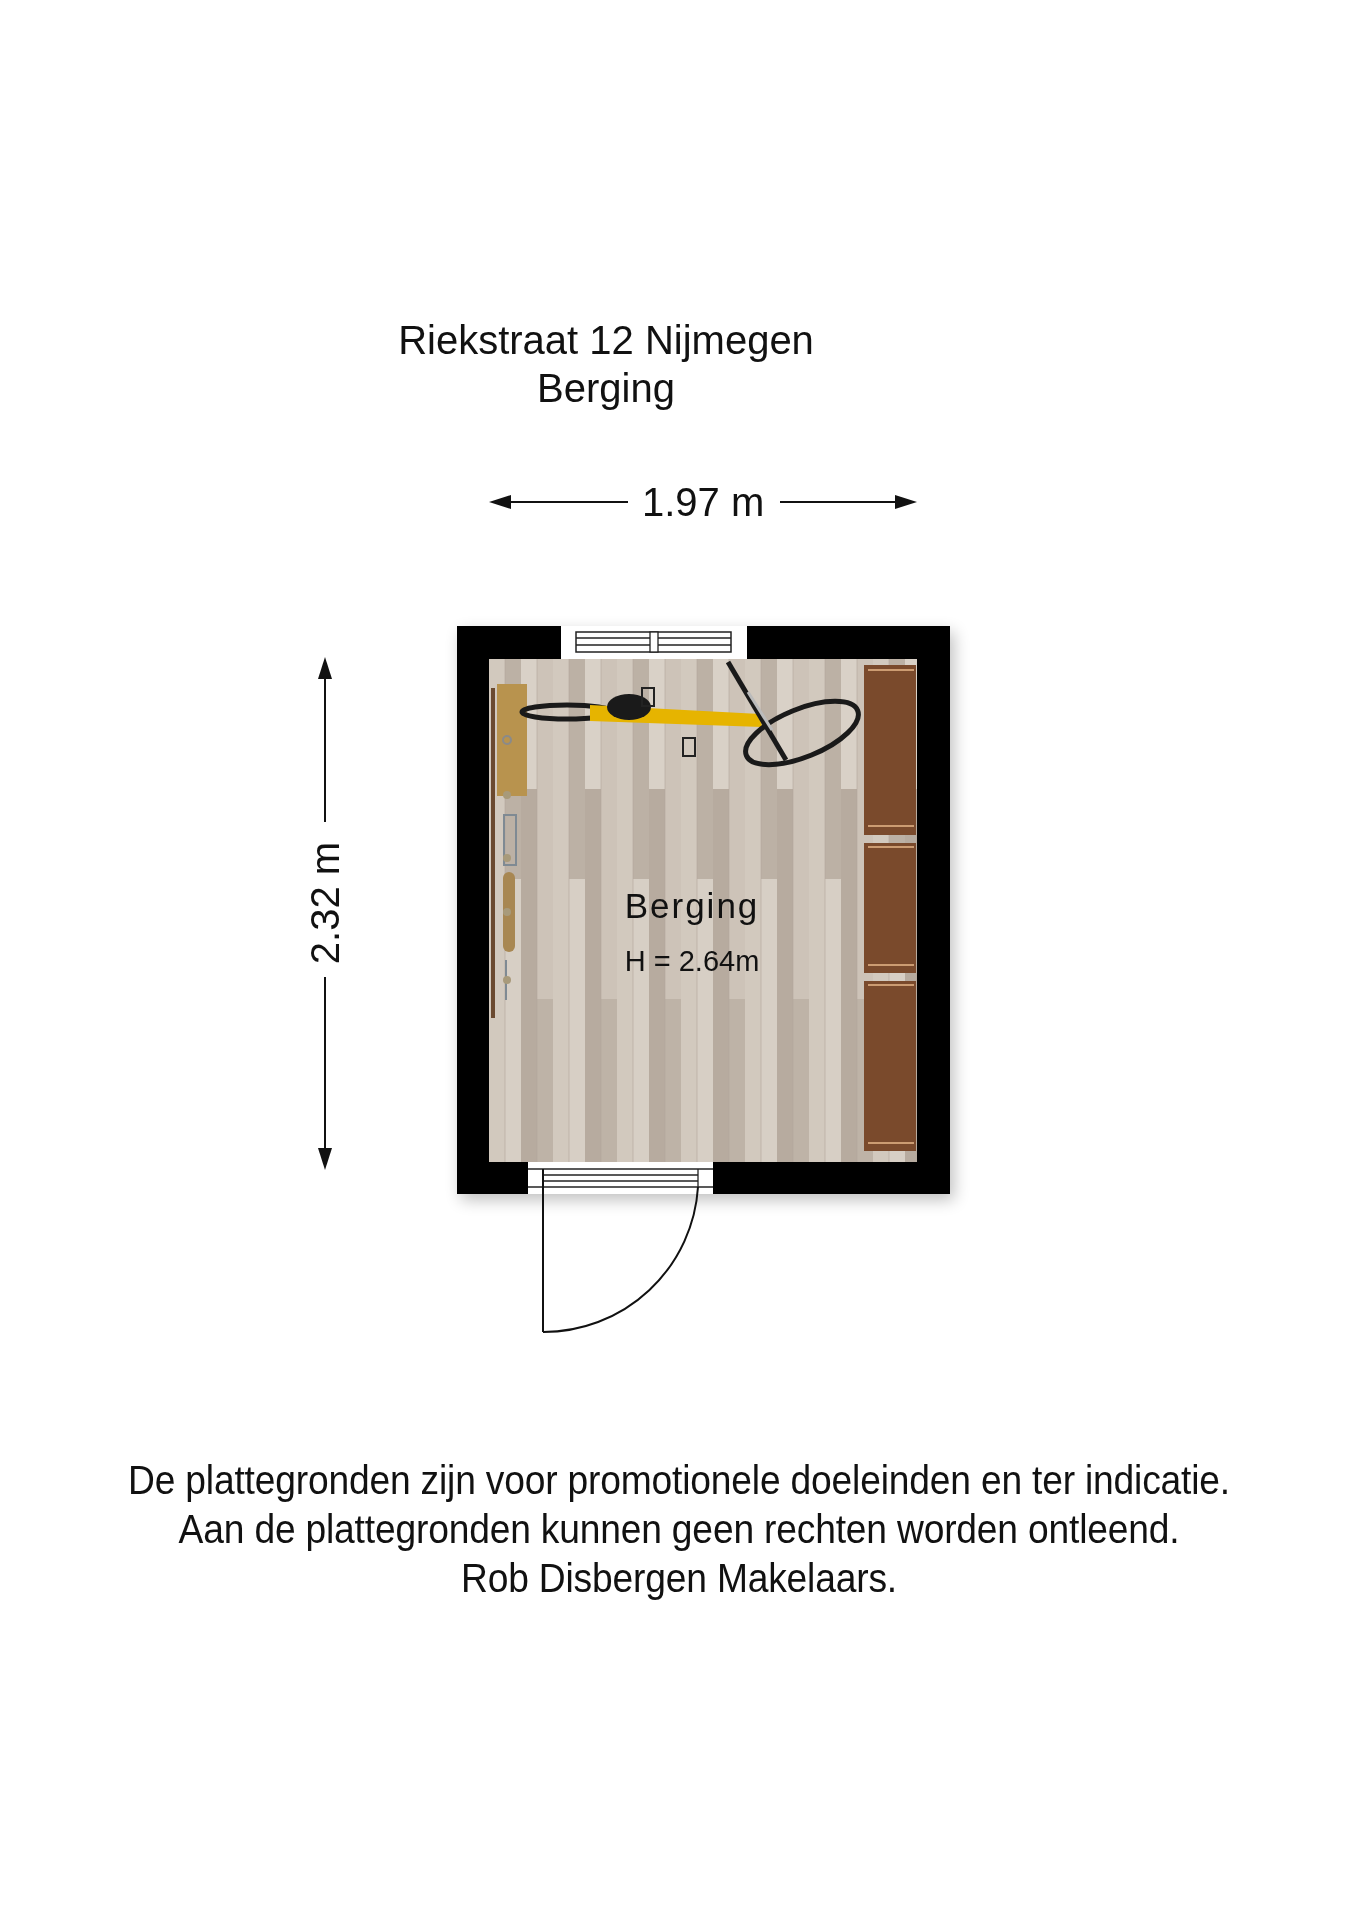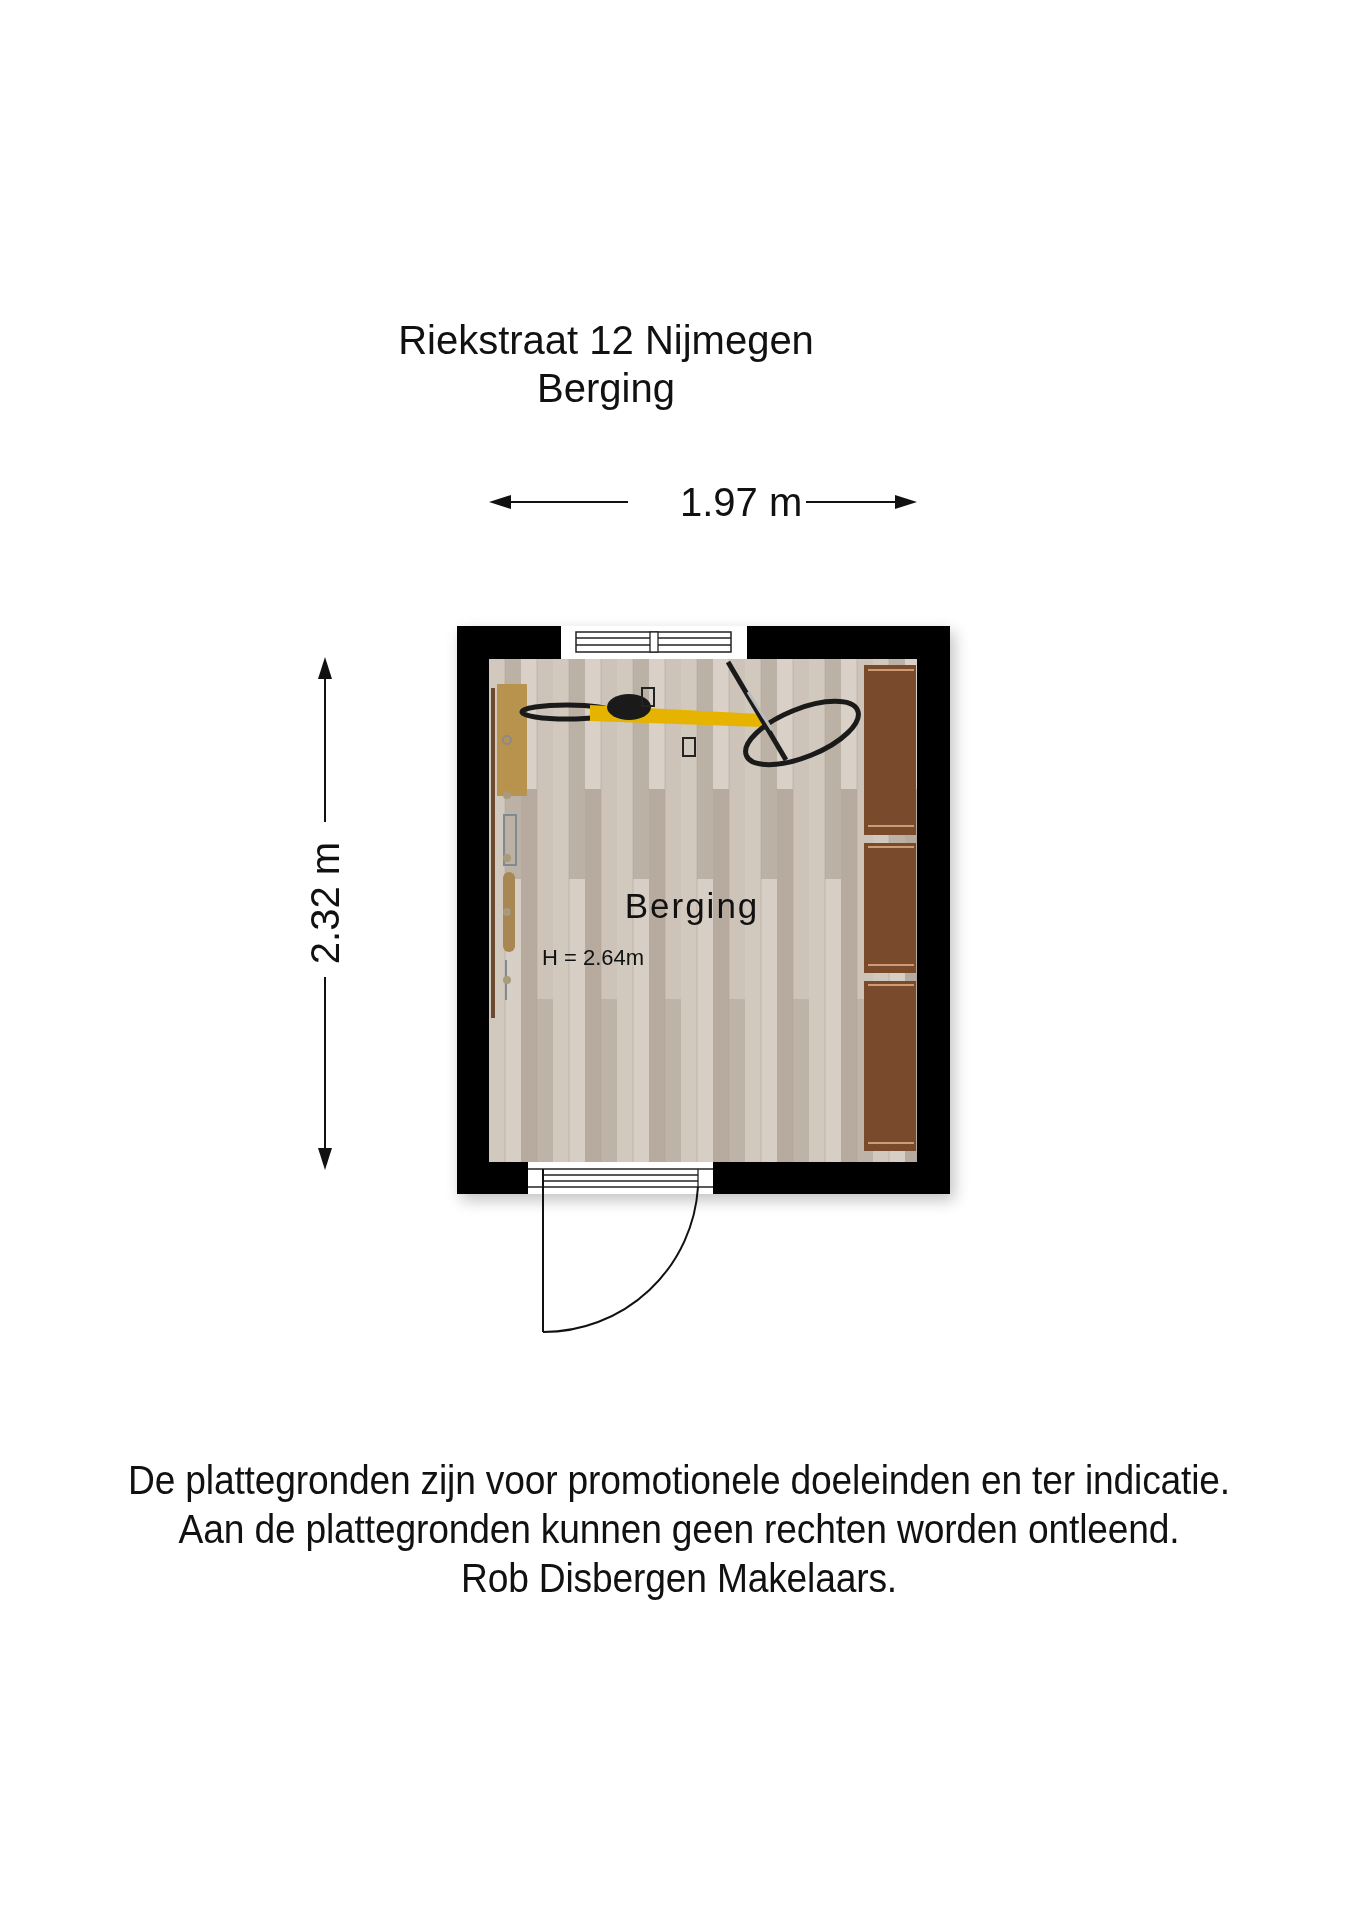--- a/index.html
+++ b/index.html
@@ -4,21 +4,21 @@
 <style>
   html, body { margin: 0; padding: 0; background: #ffffff; }
   body { width: 1358px; height: 1920px; position: relative; overflow: hidden;
          font-family: "Liberation Sans", sans-serif; color: #111; }
   .abs { position: absolute; }
   .title { left: 0; width: 1212px; text-align: center; font-size: 40px; line-height: 48px; }
   .dimtext { font-size: 40px; line-height: 44px; background: #fff; }
   .footer { left: 0; width: 1358px; text-align: center; font-size: 40px; line-height: 49px;
             transform: scaleX(0.93); transform-origin: center; letter-spacing: -0.2px; }
   .room-label { font-size: 35px; letter-spacing: 2px; text-align: center; width: 300px; }
-  .room-height { font-size: 22px; width: 300px; }
+  .room-height { font-size: 29px; text-align: center; width: 300px; }
   svg { position: absolute; left: 0; top: 0; }
 </style>
 </head>
 <body>
 
 <div class="abs title" style="top:316px;">Riekstraat 12 Nijmegen</div>
 <div class="abs title" style="top:364px;">Berging</div>
 
 <svg width="1358" height="1920" viewBox="0 0 1358 1920">
   <defs>
@@ -116,21 +116,21 @@
     <polygon points="590,705 760,714 762,727 590,721" fill="#e6b400"></polygon>
     <ellipse cx="629" cy="707" rx="22" ry="13" fill="#1a1a1a"></ellipse>
     <rect x="642" y="688" width="12" height="18" fill="none" stroke="#222" stroke-width="2"></rect>
     <rect x="683" y="738" width="12" height="18" fill="none" stroke="#222" stroke-width="2"></rect>
     <ellipse cx="802" cy="733" rx="60" ry="24" transform="rotate(-22 802 733)" fill="none" stroke="#1a1a1a" stroke-width="5"></ellipse>
     <line x1="728" y1="662" x2="786" y2="760" stroke="#1a1a1a" stroke-width="5"></line>
     <line x1="748" y1="692" x2="772" y2="730" stroke="#bbbbbb" stroke-width="3"></line>
   </g>
 </svg>
 
-<div class="abs dimtext" style="left:676px; top:480px; padding:0 4px;">1.97 m</div>
+<div class="abs dimtext" style="left:638px; top:480px; padding:0 4px;">1.97 m</div>
 
 <div class="abs dimtext" style="left:325px; top:903px; transform: translate(-50%,-50%) rotate(-90deg); white-space:nowrap; padding:0 4px;">2.32 m</div>
 
 <div class="abs room-label" style="left:542px; top:886px;">Berging</div>
 <div class="abs room-height" style="left:542px; top:945px;">H = 2.64m</div>
 
 <div class="abs footer" style="top:1456px;">De plattegronden zijn voor promotionele doeleinden en ter indicatie.</div>
 <div class="abs footer" style="top:1505px;">Aan de plattegronden kunnen geen rechten worden ontleend.</div>
 <div class="abs footer" style="top:1554px;">Rob Disbergen Makelaars.</div>
 

